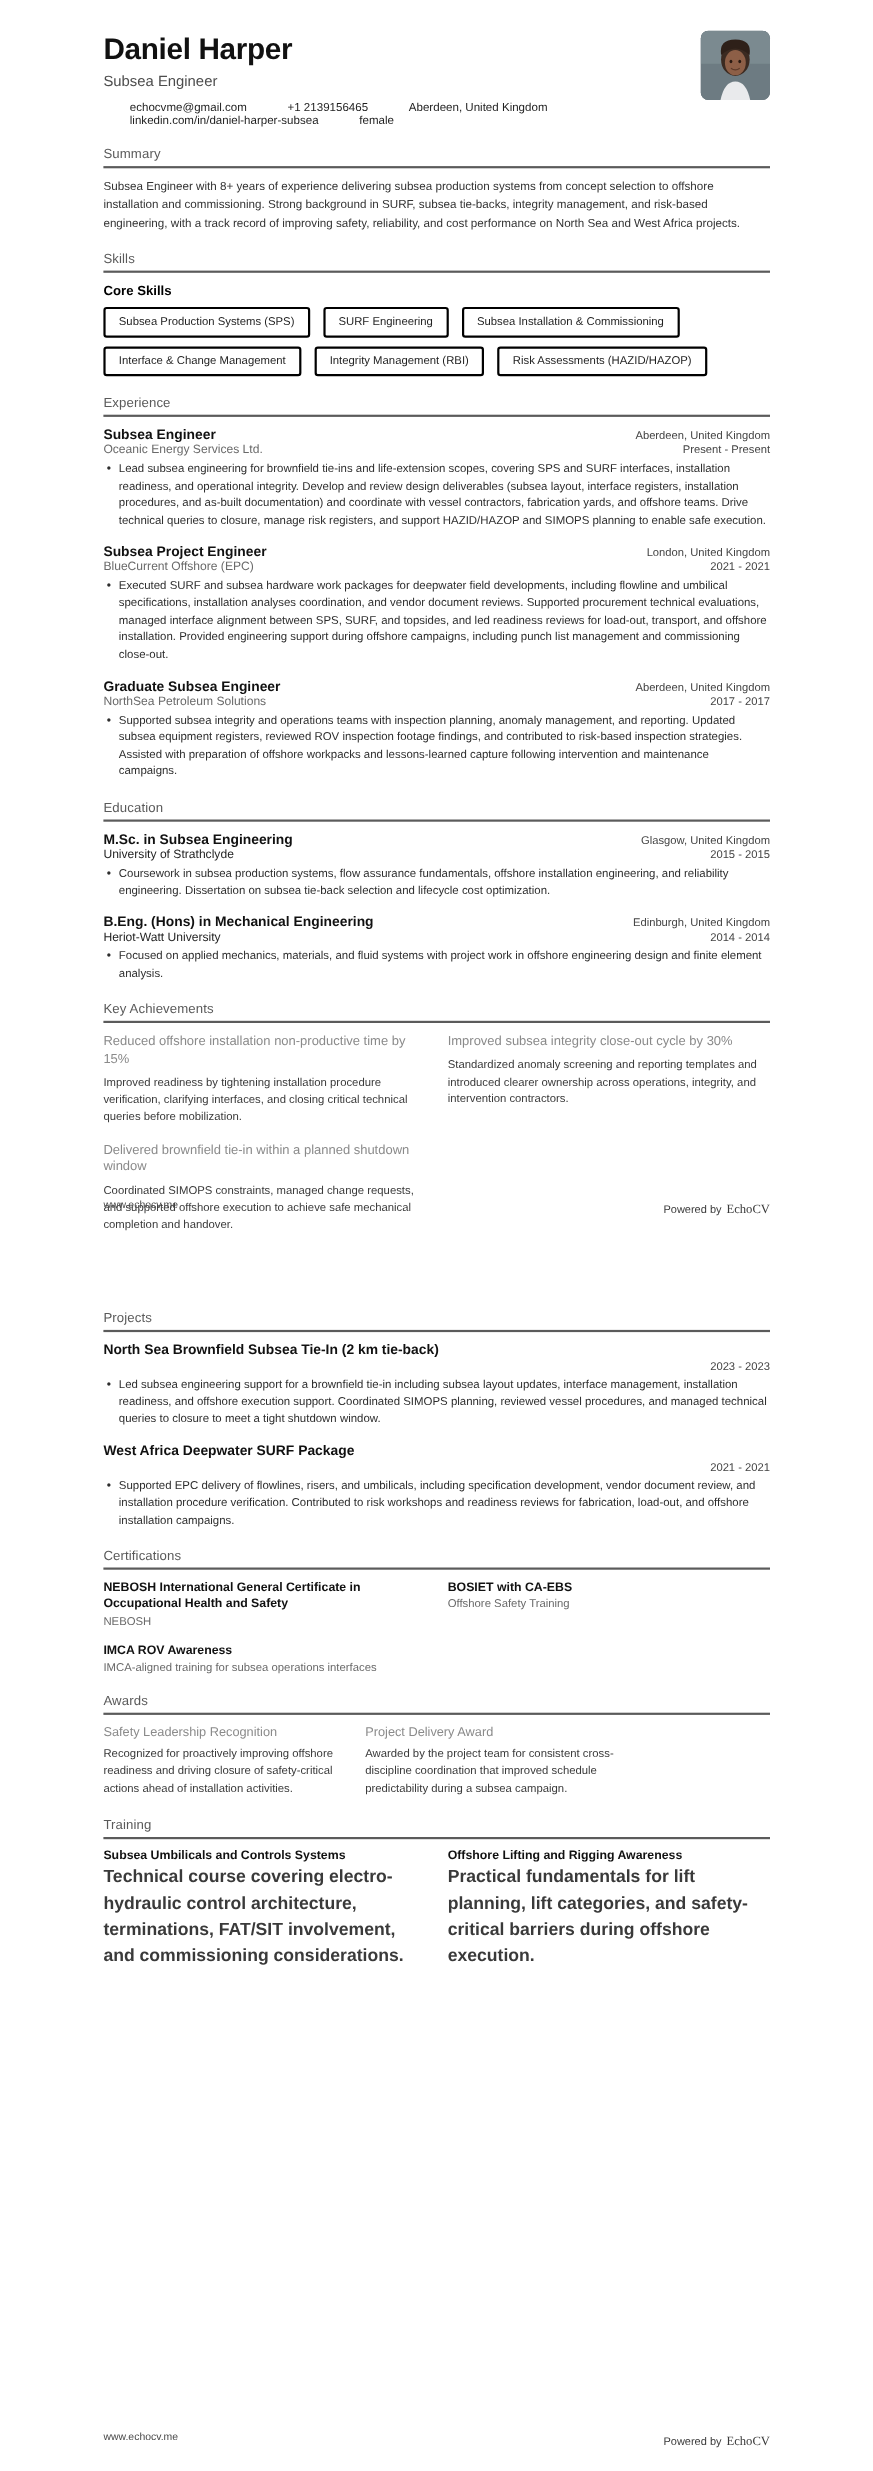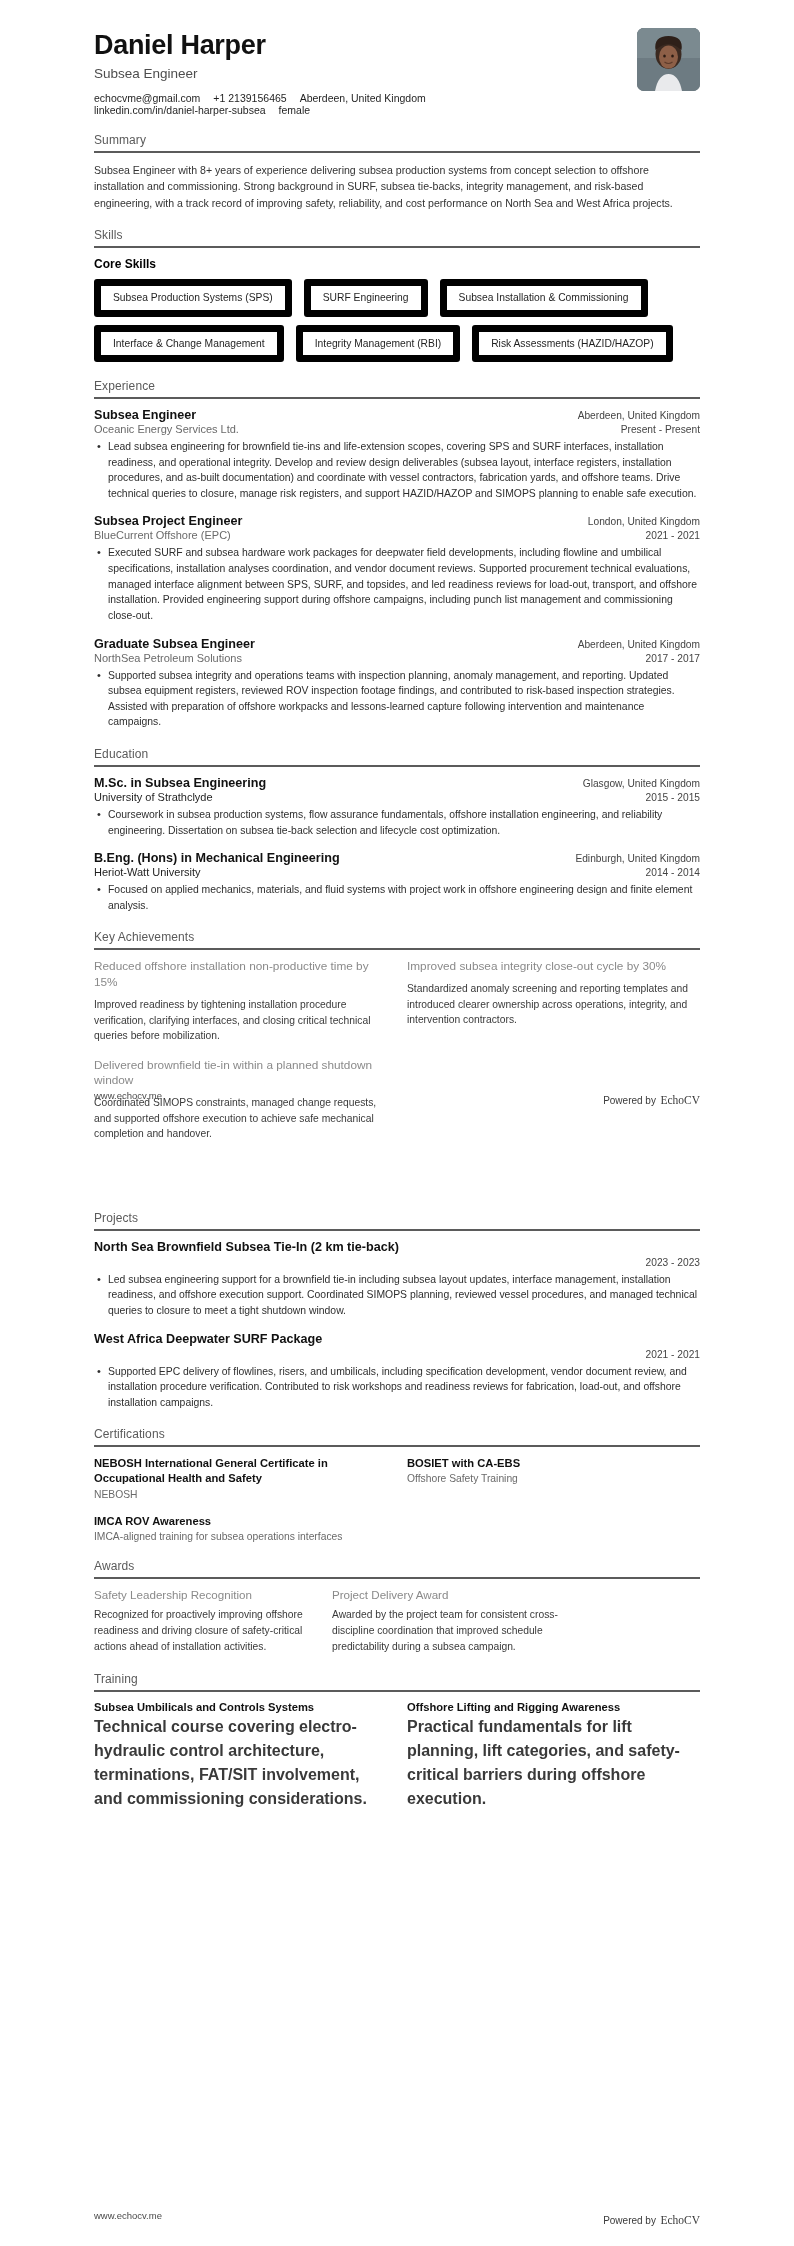--- a/index.html
+++ b/index.html
@@ -22,21 +22,21 @@
   .header-left { flex: 1 1 auto; padding-top: 2px; }
   .full-name {
     font-size: 27px; font-weight: bold; letter-spacing: -0.3px;
     color: #111111; line-height: 1.15;
   }
   .job-title { font-size: 13.5px; color: #4d4d4d; margin-top: 5px; }
   .contact-line {
     margin-top: 11px; font-size: 10.5px; color: #1f1f1f;
     display: flex; flex-wrap: wrap; align-items: center;
   }
-  .contact-line > span { margin-right: 13px; white-space: nowrap; }
+  .contact-line > span { margin-right: 13px; white-space: nowrap; margin-left: 24px; }
   .contact-line > span:last-child { margin-right: 0; }
 
   .avatar {
     width: 63px; height: 63px; border-radius: 7px; overflow: hidden;
     flex: 0 0 auto; background: #5d6b72; position: relative;
   }
   .avatar svg { display: block; width: 100%; height: 100%; }
 
   
   .section { margin-top: 17px; }
@@ -47,21 +47,21 @@
   .section-rule { height: 2px; background: #5b5b5b; width: 100%; }
   .section-body { padding-top: 9px; }
 
   
   .summary-text { font-size: 10.6px; line-height: 1.55; color: #333333; }
 
   
   .skills-group-title { font-size: 12px; font-weight: bold; color: #000000; margin-bottom: 8px; }
   .chip-row { display: flex; flex-wrap: wrap; gap: 8px 12px; }
   .chip {
-    border: 7px solid #000000; border-radius: 3px;
+    border: 2px solid #000000; border-radius: 3px;
     padding: 5px 12px; font-size: 10.3px; color: #1f1f1f;
     background: #fff; line-height: 1.3;
   }
 
   
   .entry { margin-bottom: 13px; }
   .entry:last-child { margin-bottom: 2px; }
   .entry-row { display: flex; justify-content: space-between; align-items: baseline; gap: 16px; }
   .entry-title { font-size: 12.6px; font-weight: bold; color: #111111; }
   .entry-org { font-size: 11px; color: #6a6a6a; margin-top: 1px; }

